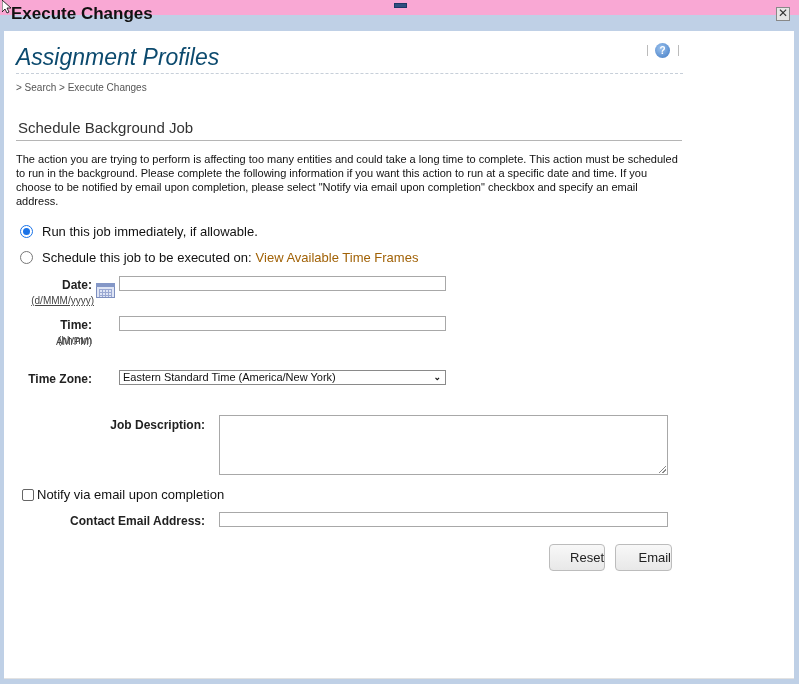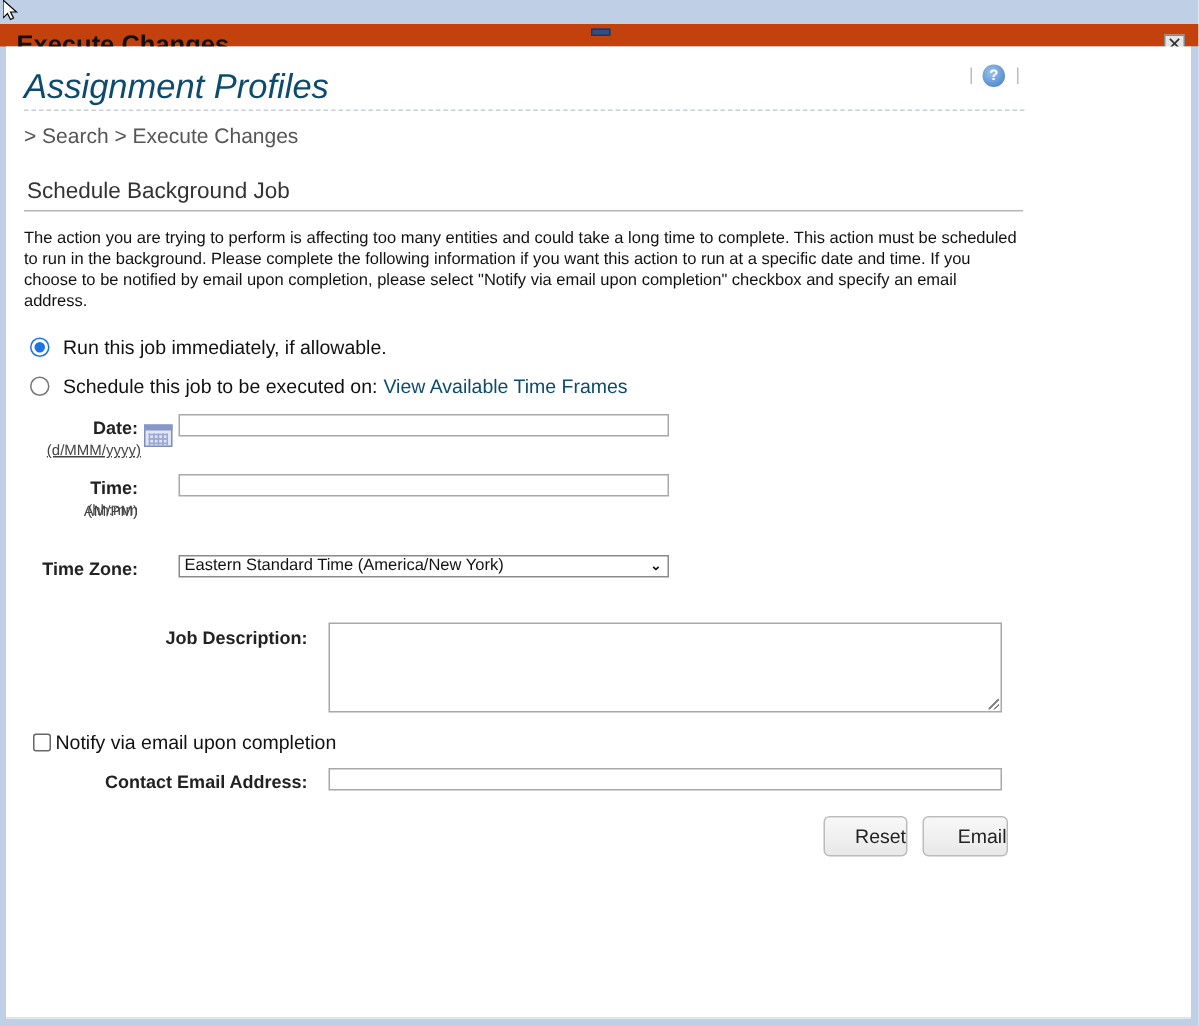--- a/index.html
+++ b/index.html
@@ -4,22 +4,22 @@
 <style>
   * { box-sizing: border-box; margin: 0; padding: 0; }
   html, body { width: 799px; height: 684px; overflow: hidden; }
   body {
     background: #bfd0e6;
     font-family: "Liberation Sans", sans-serif;
     color: #222;
     position: relative;
   }
   .titlebar {
-    position: absolute; left: 0; top: 16px; width: 799px; height: 15px;
-    background: #c2410c;
+    position: absolute; left: 0; top: 0; width: 799px; height: 15px;
+    background: #f9a8d4;
   }
   .titlebar .title {
     position: absolute; left: 11px; top: 4px;
     font-size: 17px; font-weight: bold; color: #111;
   }
   .titlebar .min-btn {
     position: absolute; left: 394px; top: 3px; width: 13px; height: 5px;
     background: #2f4f80; border: 1px solid #1d3866;
   }
   .titlebar .close-btn {
@@ -47,21 +47,21 @@
   .help-area .help-icon {
     position: absolute; left: 8px; top: 0; width: 15px; height: 15px; border-radius: 50%;
     background: radial-gradient(circle at 40% 35%, #9cc3ee, #3f78c2);
     color: #fff; font-size: 10px; font-weight: bold; text-align: center; line-height: 15px;
   }
   .dash-line {
     position: absolute; left: 12px; top: 42px; width: 667px; height: 0;
     border-top: 1px dashed #c7cfd9;
   }
   .breadcrumb {
-    position: absolute; left: 12px; top: 51px; font-size: 14px; color: #555;
+    position: absolute; left: 12px; top: 51px; font-size: 10px; color: #555;
   }
   .section-title {
     position: absolute; left: 14px; top: 88px; font-size: 15px; color: #333;
   }
   .section-rule {
     position: absolute; left: 12px; top: 109px; width: 666px; height: 0;
     border-top: 1px solid #b5b5b5;
   }
   .intro {
     position: absolute; left: 12px; top: 121px; width: 665px;
@@ -73,21 +73,21 @@
   }
   .radio {
     width: 13px; height: 13px; border-radius: 50%; border: 1px solid #777; background: #fff;
     margin-right: 9px; position: relative;
   }
   .radio.checked { border-color: #1a73e8; }
   .radio.checked::after {
     content: ""; position: absolute; left: 2px; top: 2px; width: 7px; height: 7px;
     border-radius: 50%; background: #1a73e8;
   }
-  .link { color: #0c4a6e; margin-left: 4px; cursor: pointer; }
+  .link { color: #a16207; margin-left: 4px; cursor: pointer; }
   .lbl { position: absolute; text-align: right; font-size: 12px; color: #222; font-weight: bold; }
   .sub { position: absolute; text-align: right; font-size: 10px; color: #444; line-height: 13px; }
   .field {
     position: absolute; height: 15px; border: 1px solid #a8a8a8; background: #fff;
   }
   .cal-icon {
     position: absolute; left: 92px; top: 252px; width: 19px; height: 15px;
     background: #dfe5f5; border: 1px solid #7d8fbf;
   }
   .cal-icon::before {

